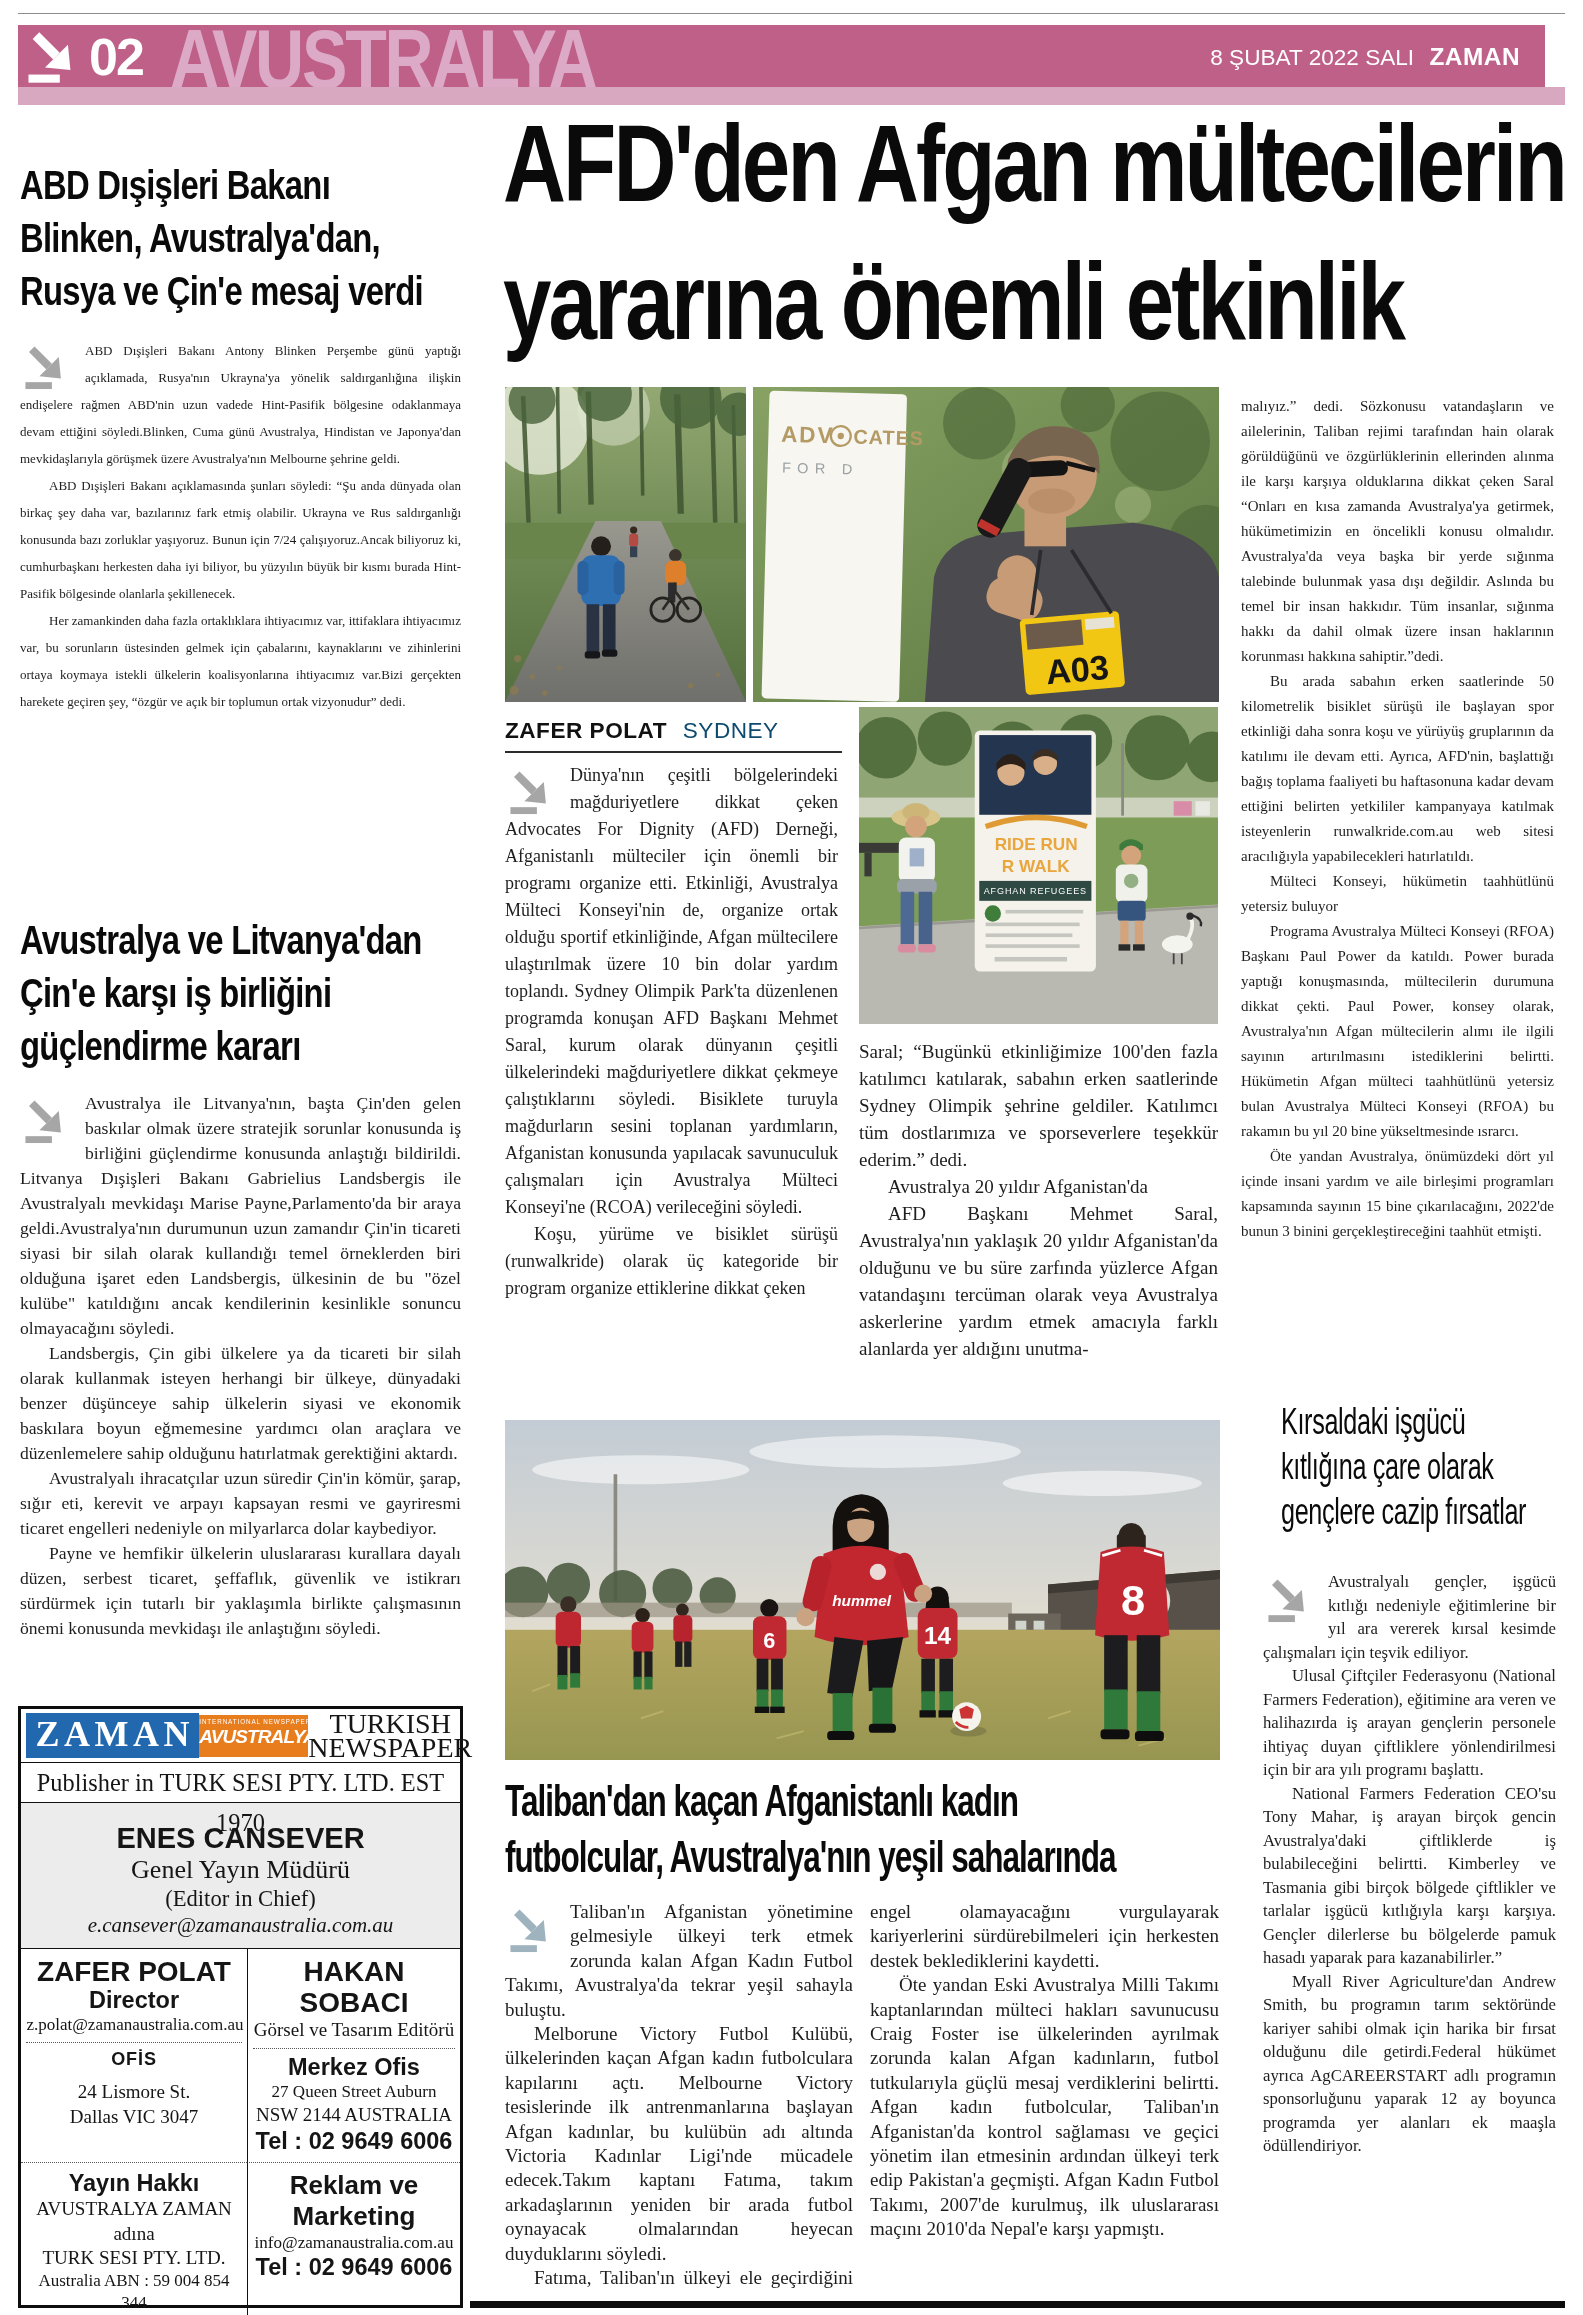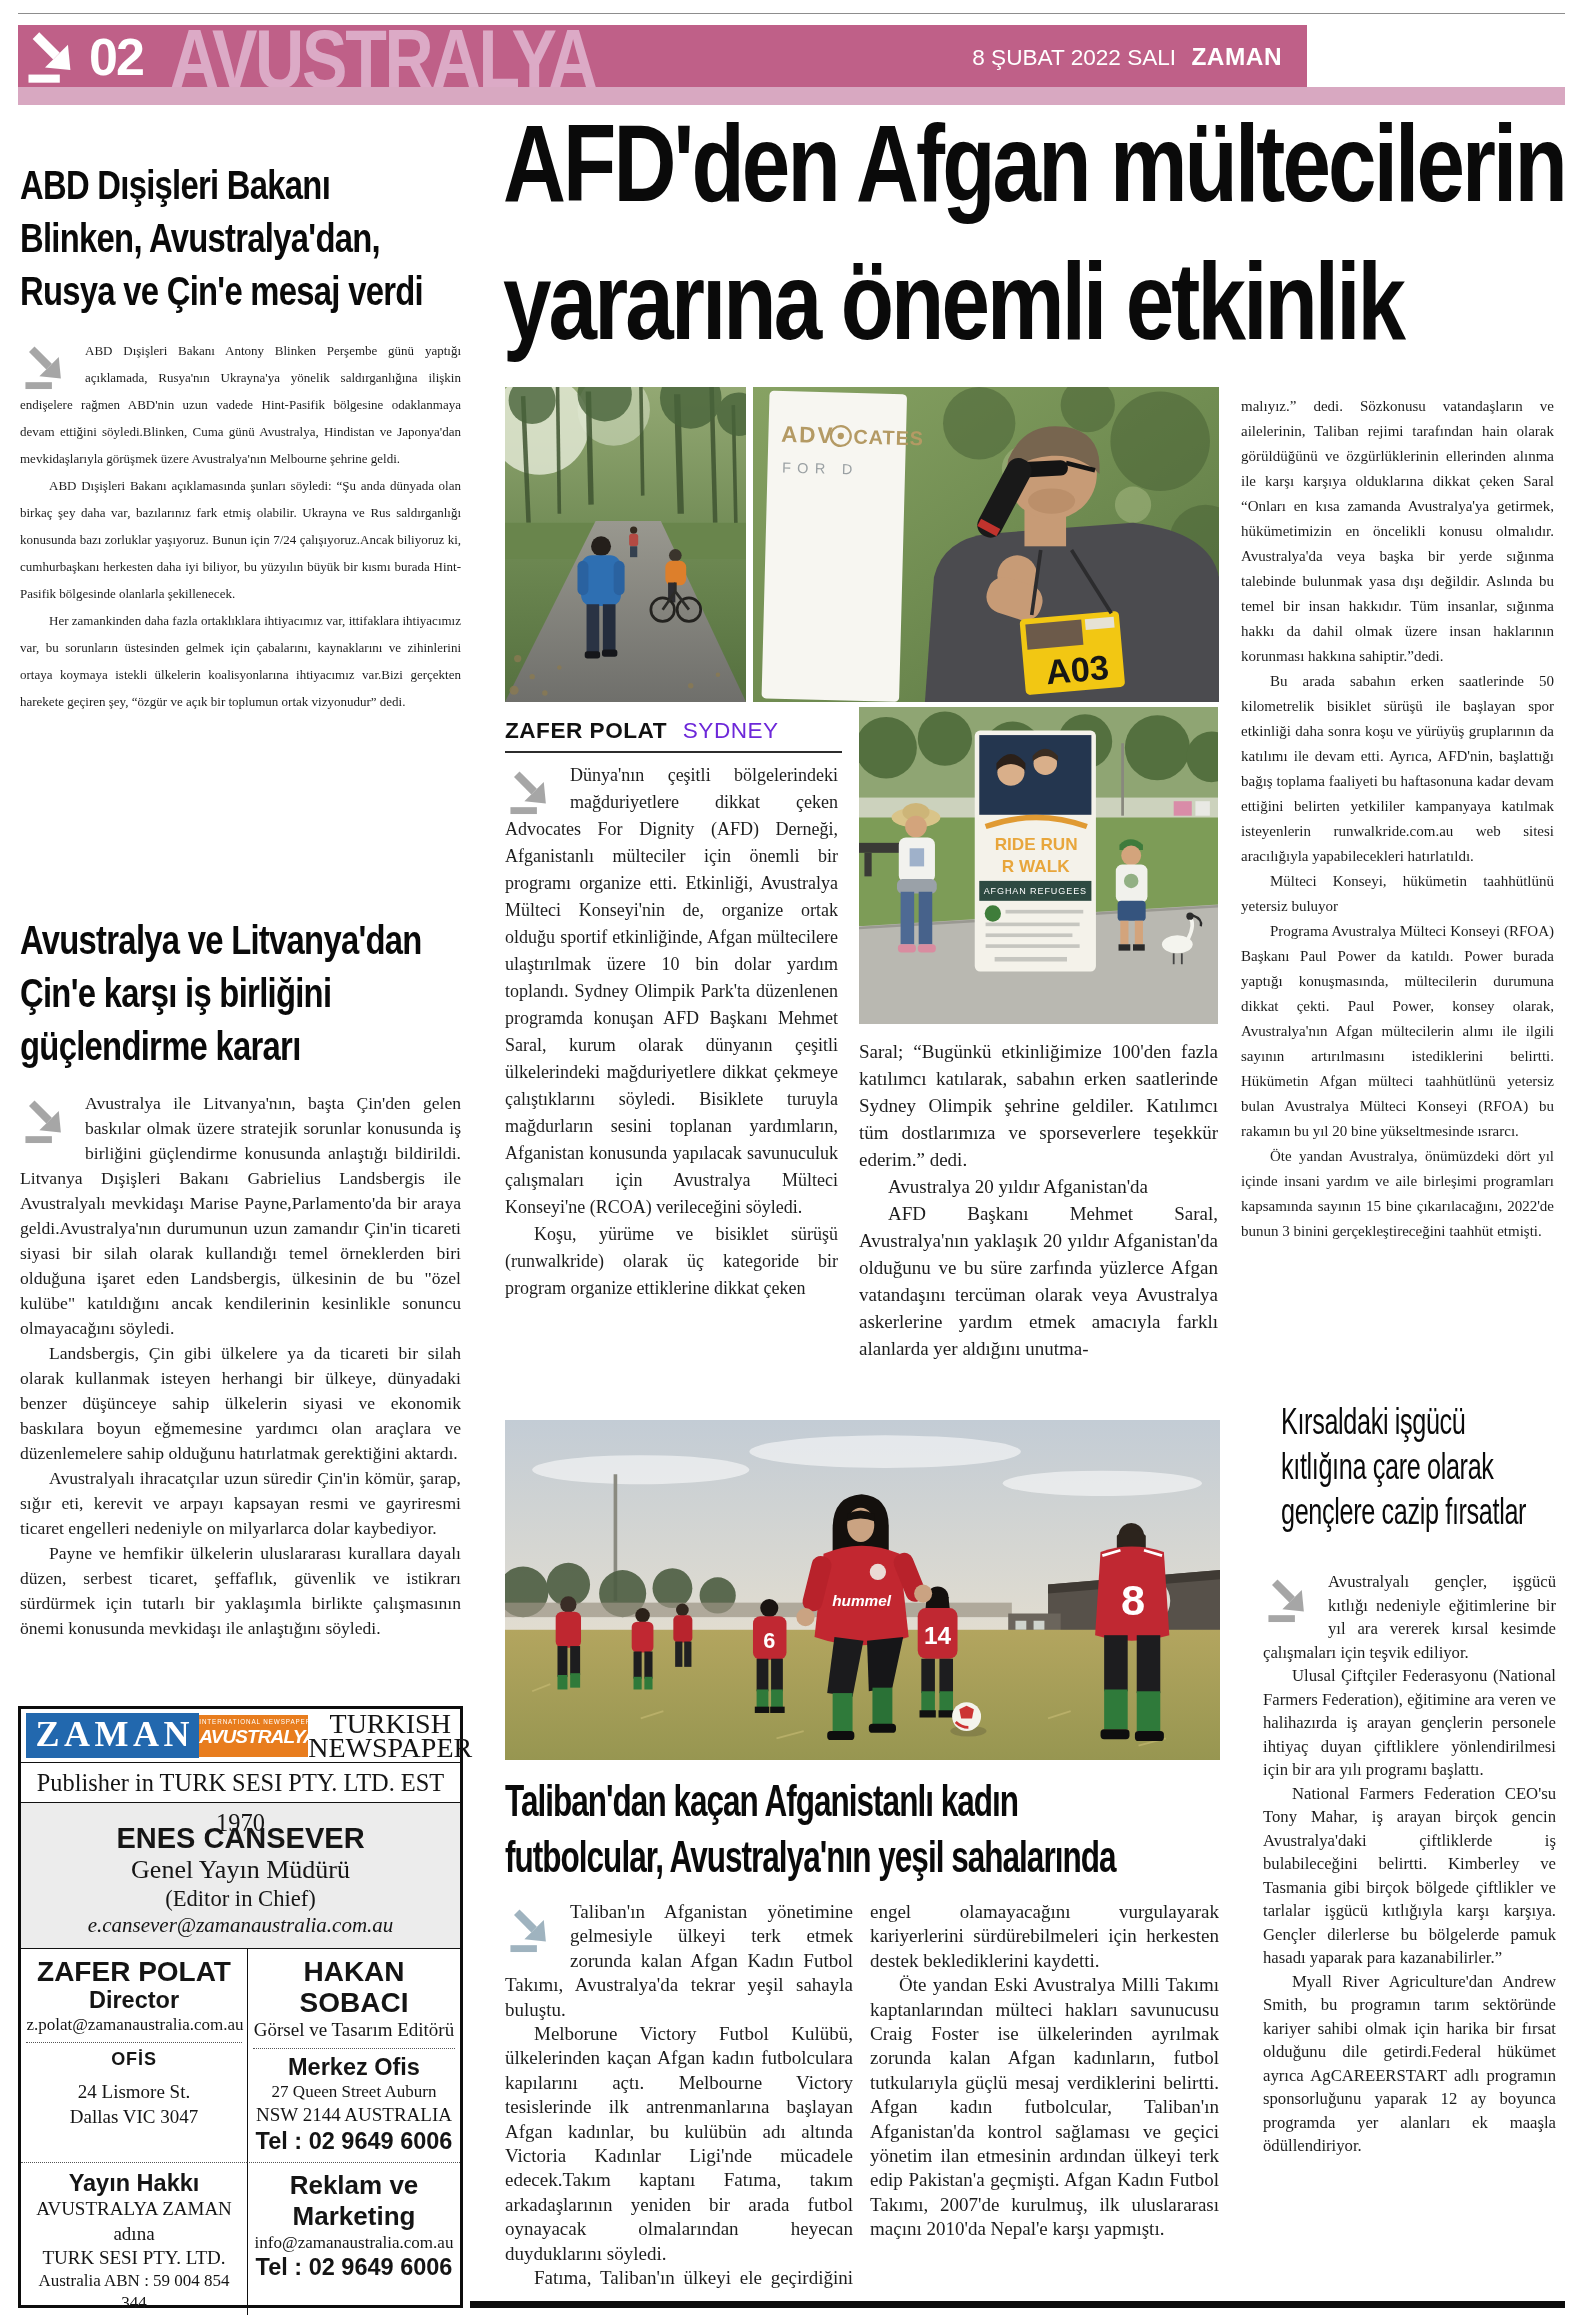--- a/index.html
+++ b/index.html
@@ -2,21 +2,21 @@
 <html lang="tr" style="font-size:14.5px"><head>
 <meta charset="utf-8">
 <style>
   html,body{margin:0;padding:0;background:#fff;}
   .page{position:relative;width:1583px;height:2316px;background:#ffffff;overflow:hidden;
         font-family:"Liberation Serif",serif;color:#1d1d1d;}
   .abs{position:absolute;}
 
   
   .top-rule{position:absolute;left:18px;top:12.7px;width:1547px;height:1.8px;background:#8d8d8d;}
-  .banner{position:absolute;left:18px;top:25px;width:1289px;height:62px;background:#bf6088;}
+  .banner{position:absolute;left:18px;top:25px;width:1527px;height:62px;background:#bf6088;}
   .banner-strip{position:absolute;left:18px;top:87px;width:1547px;height:18px;background:#d8a8c1;}
   .banner-arrow{position:absolute;left:7.2px;top:1.8px;width:58px;height:58px;}
   .pageno{position:absolute;left:71px;top:1.8px;font-family:"Liberation Sans",sans-serif;
           font-weight:700;font-size:52px;color:#fff;letter-spacing:-1.8px;}
   .section-title{position:absolute;left:152px;top:-12.7px;font-family:"Liberation Sans",sans-serif;
           font-weight:700;font-size:83px;color:#dcaac6;letter-spacing:-2.7px;white-space:nowrap;
           transform:scaleX(.82);transform-origin:0 0;}
   .dateline{position:absolute;right:25px;top:18px;font-family:"Liberation Sans",sans-serif;
           font-size:22.6px;color:#fff;white-space:nowrap;}
   .dateline .brand{font-weight:700;font-size:24.4px;margin-left:9px;letter-spacing:0.5px;}
@@ -43,21 +43,21 @@
   .t-c3{font-size:15px;line-height:25px;}
   .t-fut{font-size:19px;line-height:24.4px;}
   .t-kir{font-size:16.7px;line-height:23.5px;}
 
   .drop-arrow{float:left;width:54px;height:49px;margin:4.5px 11px 0 0;}
 
   .byline{position:absolute;left:505px;top:718px;font-family:"Liberation Sans",sans-serif;
           font-size:22.6px;letter-spacing:0.5px;color:#111;border-bottom:2.7px solid #2c2c2c;
           padding:0 63px 7.2px 0;}
   .byline .name{font-weight:700;}
-  .byline .city{font-weight:400;color:#6d28d9;margin-left:9px;}
+  .byline .city{font-weight:400;color:#0c4a6e;margin-left:9px;}
 
   .photo{position:absolute;overflow:hidden;}
   .photo svg{display:block;width:100%;height:100%;}
 
   .bottom-rule{position:absolute;left:470px;top:2301px;width:1095px;height:7.2px;background:#0c0c0c;}
 
   
   .imprint{position:absolute;left:18px;top:1706px;width:445px;height:602px;background:#fff;
            border:3.6px solid #0d0d0d;box-sizing:border-box;font-family:"Liberation Serif",serif;color:#151515;}
   .imp-row{box-sizing:border-box;}

